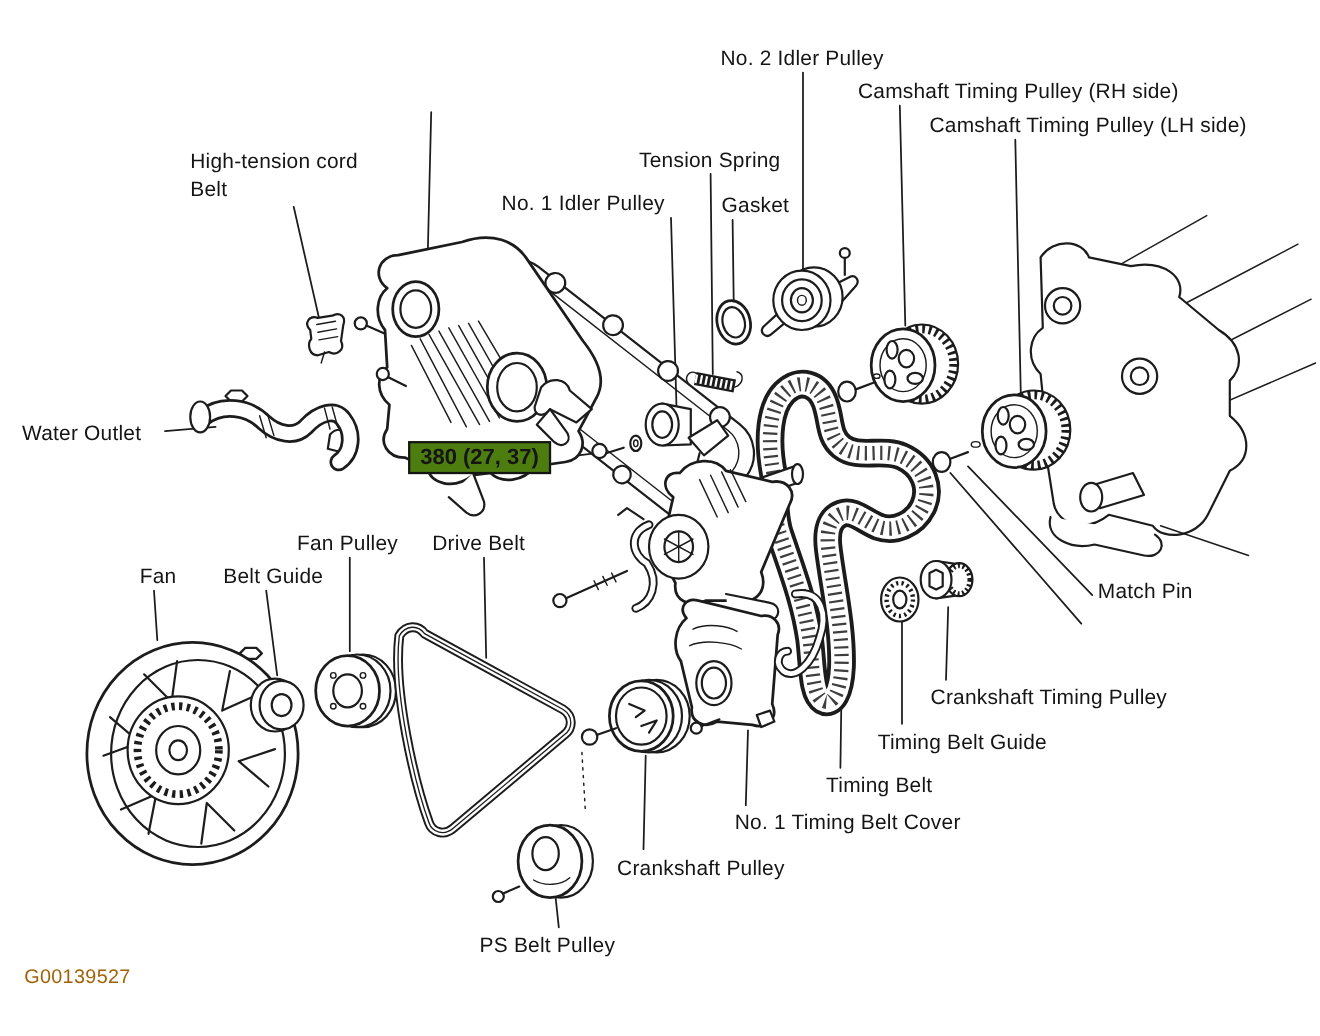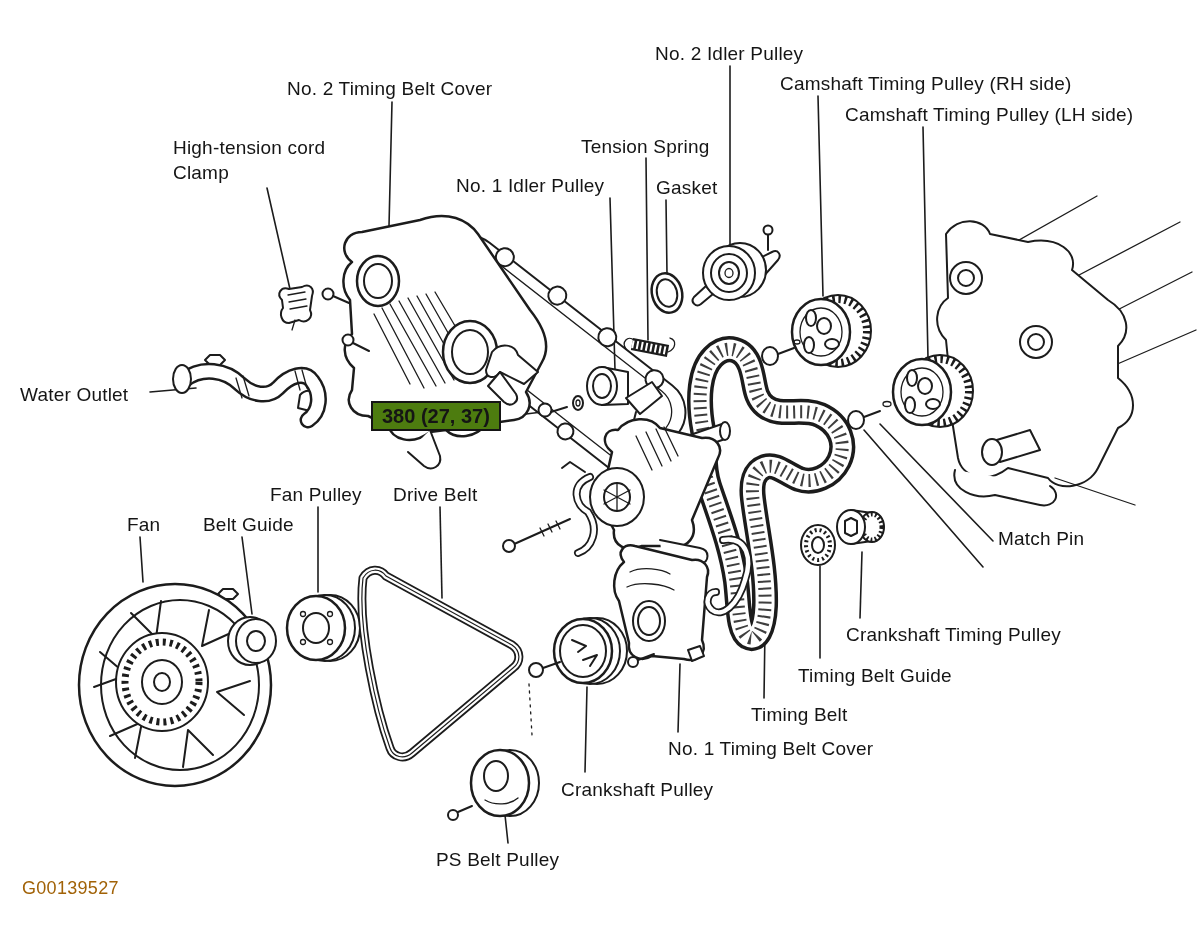--- a/index.html
+++ b/index.html
@@ -343,24 +343,23 @@
     <g>
       <path class="sf" d="M492,352 C500,342 515,344 518,355 L538,372 L524,384 L500,372
         C494,380 486,378 486,370 Z"></path>
       <path class="sf" d="M500,372 L516,394 C520,402 511,408 504,402 L488,386 Z"></path>
     </g>
   </svg>
 
   <div class="label" style="left:655px;top:41px">No. 2 Idler Pulley</div>
   <div class="label" style="left:780px;top:71px">Camshaft Timing Pulley (RH side)</div>
   <div class="label" style="left:845px;top:102px">Camshaft Timing Pulley (LH side)</div>
-  <div class="label" style="left:287px;top:76px">No. 2 Timing Belt Cover</div>
   <div class="label" style="left:173px;top:135px">
     <div>High-tension cord</div>
-    <div>Clamp</div>
+    <div>Belt</div>
   </div>
   <div class="label" style="left:581px;top:134px">Tension Spring</div>
   <div class="label" style="left:456px;top:173px">No. 1 Idler Pulley</div>
   <div class="label" style="left:656px;top:175px">Gasket</div>
   <div class="label" style="left:20px;top:382px">Water Outlet</div>
   <div class="label" style="left:127px;top:512px">Fan</div>
   <div class="label" style="left:203px;top:512px">Belt Guide</div>
   <div class="label" style="left:270px;top:482px">Fan Pulley</div>
   <div class="label" style="left:393px;top:482px">Drive Belt</div>
   <div class="label" style="left:998px;top:526px">Match Pin</div>

